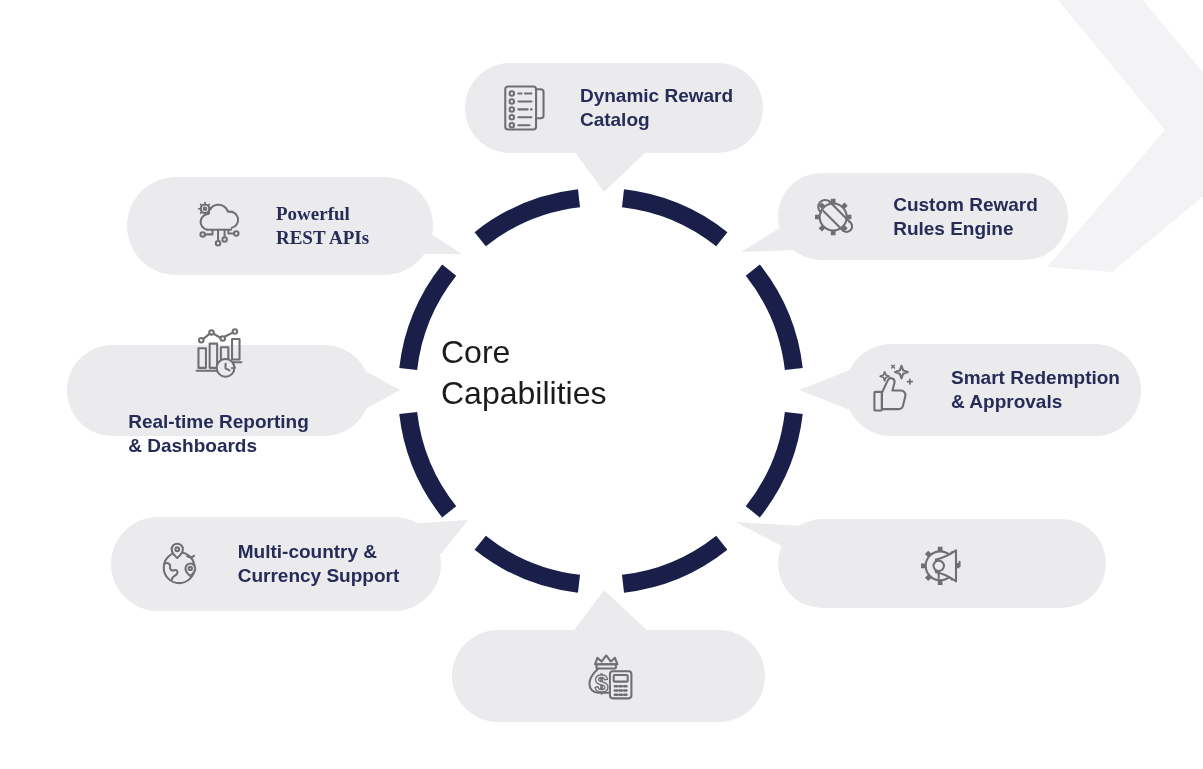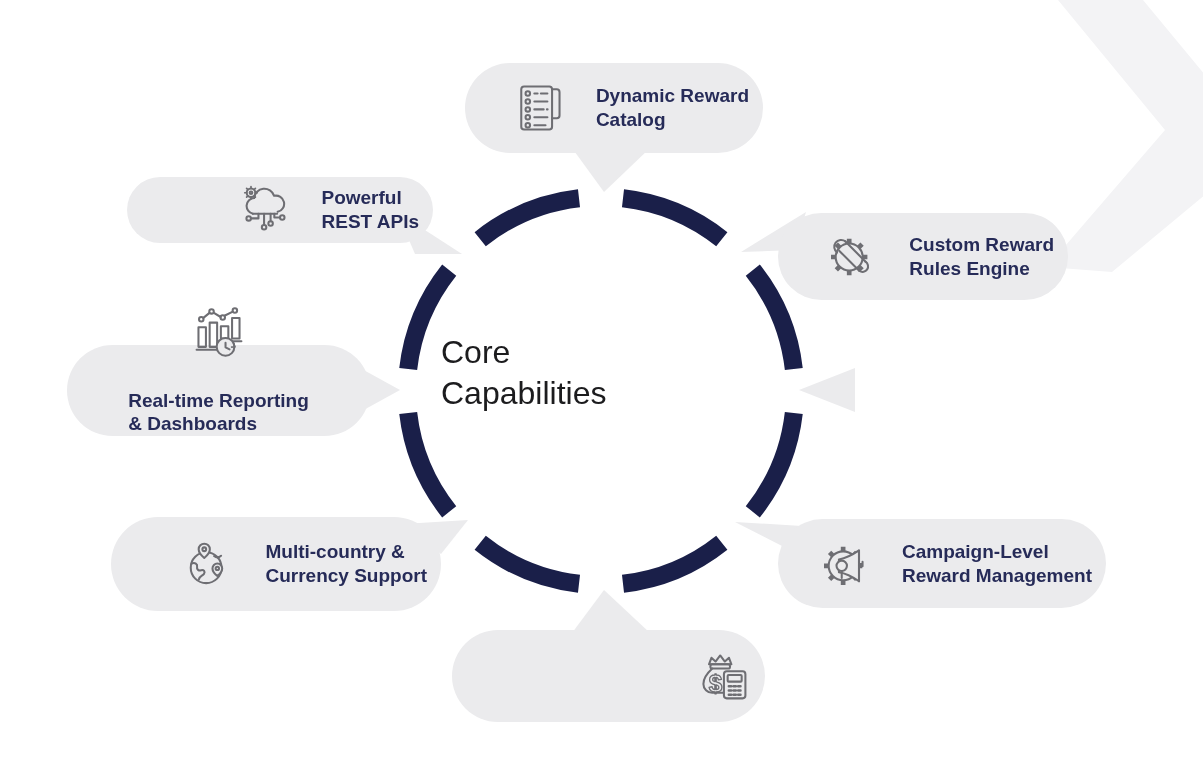--- a/index.html
+++ b/index.html
@@ -3,32 +3,32 @@
 <meta charset="utf-8">
 <style>
   html,body{margin:0;padding:0;background:#ffffff;}
   .stage{
     position:relative;width:1203px;height:769px;margin:0 auto;overflow:hidden;
     background:#ffffff;font-family:"Liberation Sans",sans-serif;
   }
   .underlay{position:absolute;left:0;top:0;width:1203px;height:769px;}
   .bubble{
     position:absolute;background:#ebebed;border-radius:999px;
-    display:flex;align-items:center;justify-content:flex-end;gap:29px;
+    display:flex;align-items:center;justify-content:center;gap:29px;
     padding:0 14px;box-sizing:border-box;z-index:2;
   }
   .bubble .icon{flex:0 0 auto;width:56px;height:58px;display:block;}
   .bubble .icon svg{width:56px;height:58px;display:block;}
   .bubble .label{
     color:#262b58;font-weight:bold;font-size:19px;line-height:1.24;
     white-space:pre-line;text-align:left;
   }
   .pos-top          {left:465px;top:63px; width:298px;height:90px;}
-  .pos-top-left     {left:127px;top:177px;width:306px;height:66px;}
-  .pos-top-right    {left:778px;top:173px;width:290px;height:87px;margin-top:40px;}
+  .pos-top-left     {left:127px;top:177px;width:306px;height:98px;font-family:Liberation Serif, serif;}
+  .pos-top-right    {left:778px;top:173px;width:290px;height:87px;}
   .pos-left         {left:67px; top:345px;width:303px;height:91px;flex-direction:column;}
   .pos-right        {left:845px;top:344px;width:296px;height:92px;}
   .pos-bottom-left  {left:111px;top:517px;width:330px;height:94px;}
   .pos-bottom-right {left:778px;top:519px;width:328px;height:89px;}
   .pos-bottom       {left:452px;top:630px;width:313px;height:92px;}
   .center-label{
     position:absolute;left:441px;top:332px;width:320px;z-index:1;
     text-align:left;color:#1c1c1e;font-size:32px;line-height:1.27;
     font-weight:400;white-space:pre-line;
   }
@@ -143,20 +143,34 @@
         <path d="M6 50h12M19 50h10M43 41h11"></path>
         <circle cx="37" cy="47" r="9.5" fill="#ebebed"></circle>
         <path d="M37 42.5v5l4.3 2.2"></path>
         <path d="M45.5 43.5l1.6 3.4-3.6.3" stroke-width="1.8"></path>
       </svg>
     </span>
     <span class="label">Real-time Reporting
 &amp; Dashboards</span>
   </div>
 
+  <div class="bubble pos-right">
+    <span class="icon">
+      <svg viewBox="0 0 60 60" fill="none" stroke="#6e6e73" stroke-width="2.2" stroke-linecap="round" stroke-linejoin="round">
+        <rect x="9" y="32" width="8" height="20" rx="1"></rect>
+        <path d="M17 50.5h17.8a5 5 0 0 0 4.9-4l2.4-9.8a5 5 0 0 0-4.9-6.2h-8.9l2.2-8.3a3.8 3.8 0 0 0-6.9-3L17 33z"></path>
+        <path d="M38 4l1.8 5 5 1.8-5 1.8-1.8 5-1.8-5-5-1.8 5-1.8z"></path>
+        <path d="M20 10.5l1.3 3.5 3.5 1.3-3.5 1.3-1.3 3.5-1.3-3.5-3.5-1.3 3.5-1.3z" stroke-width="1.8"></path>
+        <path d="M47 18.5v5M44.5 21h5" stroke-width="1.8"></path>
+        <path d="M27.5 3.5l3 3M30.5 3.5l-3 3" stroke-width="1.6"></path>
+      </svg>
+    </span>
+    <span class="label">Smart Redemption
+&amp; Approvals</span>
+  </div>
 
   <div class="bubble pos-bottom-left">
     <span class="icon">
       <svg viewBox="0 0 60 60" fill="none" stroke="#6e6e73" stroke-width="2.2" stroke-linecap="round" stroke-linejoin="round">
         <circle cx="28" cy="34" r="16.5"></circle>
         <path d="M12.5 29.5c3.5-1.5 6.5.5 5.8 3.6-.6 2.8 1.8 4.4 4.4 3.6 2.8-.8 4.6 1.5 3 3.8-1.5 2.2-4.8 2.3-5.4 5.8"></path>
         <path d="M36.5 21.5c2.5 2 5.5 1.5 7.5-.3"></path>
         <path d="M26 8.2a6 6 0 0 1 6 6c0 4.4-6 9.3-6 9.3s-6-4.9-6-9.3a6 6 0 0 1 6-6z" fill="#ebebed"></path>
         <circle cx="26" cy="14.2" r="2" fill="#ebebed"></circle>
         <path d="M40 29.5a5.2 5.2 0 0 1 5.2 5.2c0 3.9-5.2 8-5.2 8s-5.2-4.1-5.2-8A5.2 5.2 0 0 1 40 29.5z" fill="#ebebed"></path>
@@ -174,22 +188,20 @@
         <g stroke-width="5" stroke-linecap="butt">
           <path d="M43.5 32h5M28 47.5v5M12.5 32h-5M28 16.5v-5"></path>
           <path d="M39 43l3.5 3.5M17 43l-3.5 3.5M17 21l-3.5-3.5M39 21l3.5-3.5"></path>
         </g>
         <path d="M45 15.5c-8 5.5-15.5 8.6-21.5 9.6v13.8c6 1 13.5 4.1 21.5 9.6z" fill="#ebebed"></path>
         <path d="M45 15.5v33M45 30h3.8M48.8 27.5v5"></path>
         <circle cx="26.5" cy="32" r="5.6" fill="#ebebed"></circle>
         <path d="M26.5 37.6V45"></path>
       </svg>
     </span>
-    <span class="label">Campaign-Level
-Reward Management</span>
   </div>
 
   <div class="bubble pos-bottom">
     <span class="icon">
       <svg viewBox="0 0 60 60" fill="none" stroke="#6e6e73" stroke-width="2.2" stroke-linecap="round" stroke-linejoin="round">
         <path d="M15 17.5l2.6-7 4.4 4 5-6.5 5 6.5 4.4-4 2.6 7z"></path>
         <rect x="16.5" y="17.5" width="21" height="4.5" rx="2"></rect>
         <path d="M18.5 22C12.5 27.5 9 33 9 38.5A9.5 9.5 0 0 0 18.5 48H30"></path>
         <text x="22" y="47.5" text-anchor="middle" font-family="Liberation Sans, sans-serif" font-size="26" font-weight="bold" fill="none" stroke="#6e6e73" stroke-width="1.4">$</text>
         <rect x="31" y="25" width="23" height="29" rx="3" fill="#ebebed"></rect>

